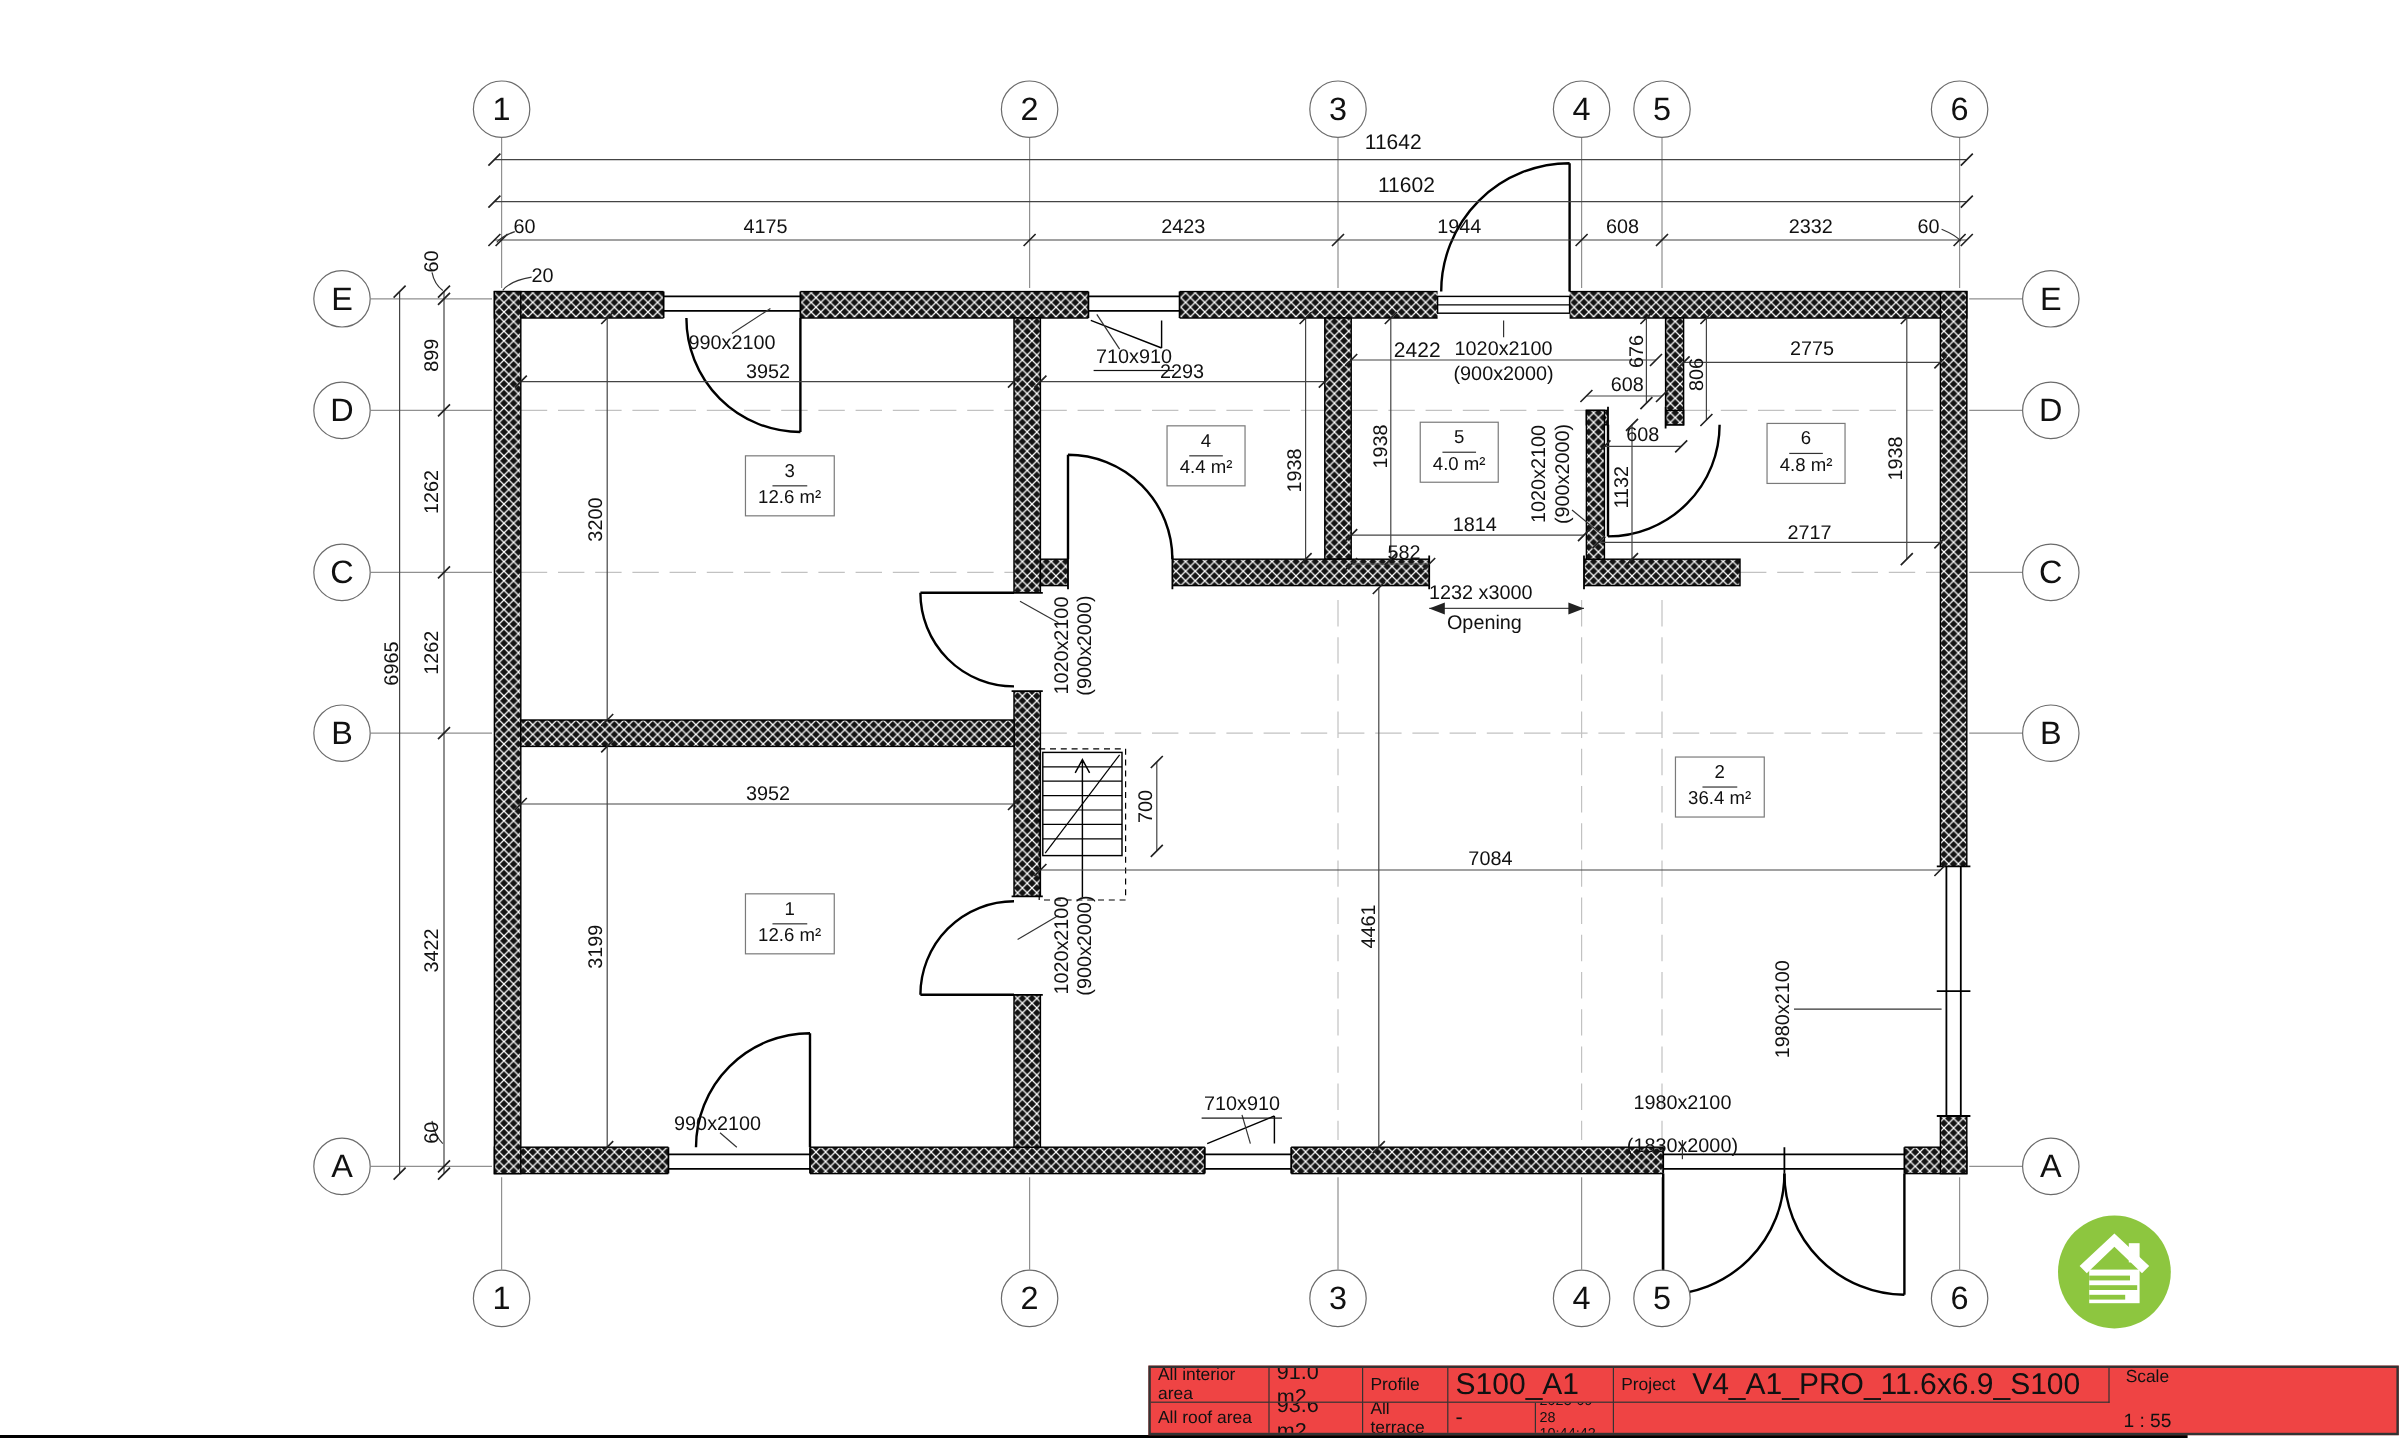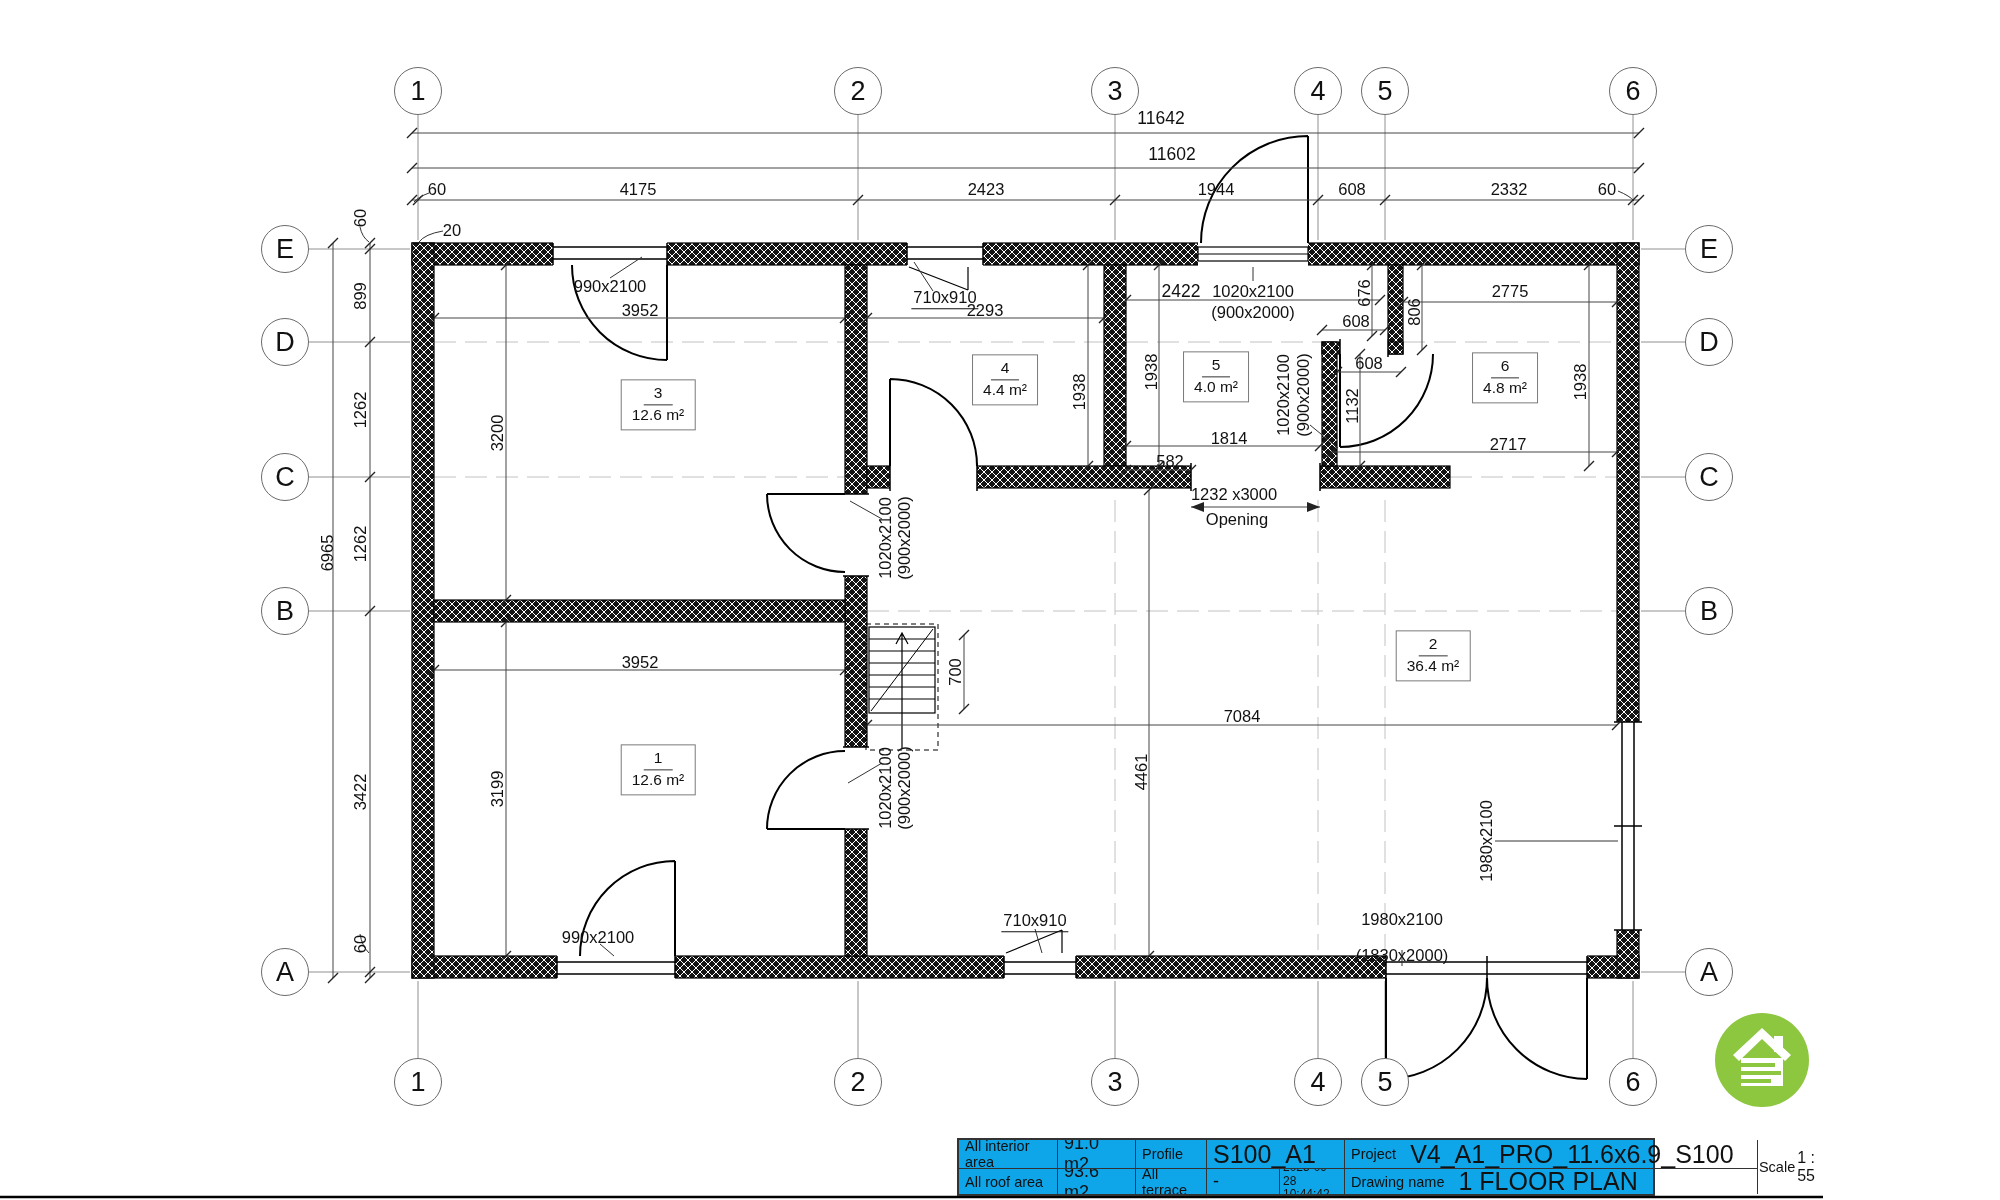--- a/index.html
+++ b/index.html
@@ -11,31 +11,31 @@
   .lbl.big{font-size:17.5px;}
   .lbl.underline{border-bottom:1.3px solid #111;padding:0 2px 2px;}
   .bubble{position:absolute;width:46px;height:46px;border:1.4px solid #6b6b6b;border-radius:50%;
           background:#fff;display:flex;align-items:center;justify-content:center;
           font-size:27px;transform:translate(-50%,-50%);z-index:3;}
   .room-box{position:absolute;transform:translate(-50%,-50%);border:1.2px solid #7a7a7a;background:#fff;
             text-align:center;padding:3px 10px 4px;font-size:15.5px;line-height:1.3;z-index:3;}
   .room-num{display:inline-block;border-bottom:1.1px solid #333;padding:0 10px 1px;}
   .room-area{display:block;}
   
-  .tb{position:absolute;left:957px;top:1138px;width:698px;height:58px;border:2px solid #333;background:#0ea5e9;z-index:4;box-sizing:border-box;}
+  .tb{position:absolute;left:957px;top:1138px;width:1042px;height:58px;border:2px solid #333;background:#ef4444;z-index:4;box-sizing:border-box;}
   .tb-cell{position:absolute;box-sizing:border-box;border-right:1px solid #333;border-bottom:1px solid #333;
            display:flex;align-items:center;padding:0 6px;overflow:hidden;}
   .tb-cell.nob{border-bottom:none;}
   .tb-cell.nor{border-right:none;}
   .tb-label{font-size:14.5px;}
   .tb-value{font-size:18px;}
   .tb-value-lg{font-size:25px;}
   .tb-date{font-size:12px;line-height:1.15;display:block;}
   .tb-inline-gap{margin-left:14px;}
-  .tb-scale{flex-direction:row;justify-content:flex-end;gap:2px;align-items:center;}
+  .tb-scale{flex-direction:column;justify-content:space-between;gap:17px;align-items:center;}
 </style>
 </head>
 <body>
 
 <div id="page">
 
 <svg id="plan-svg" width="2000" height="1200" viewBox="0 0 2000 1200" xmlns="http://www.w3.org/2000/svg">
   <defs>
     <pattern id="wh" width="8" height="8" patternUnits="userSpaceOnUse">
       <rect width="8" height="8" fill="#141414"></rect>
@@ -204,24 +204,20 @@
         <span class="tb-label">All terrace</span>
       </div>
   <div class="tb-cell nob" style="left:248px;top:29px;width:73px;height:25px">
         <span class="tb-value">-</span>
       </div>
   <div class="tb-cell nob" style="left:321px;top:29px;width:65px;height:25px;padding:0 3px">
         <span>
           <span class="tb-date">2025-09-28</span>
           <span class="tb-date">10:44:42</span>
         </span>
-      </div>
-  <div class="tb-cell nob" style="left:386px;top:29px;width:413px;height:25px">
-        <span class="tb-label">Drawing name</span>
-        <span class="tb-value-lg tb-inline-gap">1 FLOOR PLAN</span>
       </div>
 </div>
 
 <div class="lbl big" style="left: 1161px; top: 119px;">11642</div>
     <div class="lbl big" style="left: 1172px; top: 155px;">11602</div>
     <div class="lbl" style="left: 437px; top: 189px;">60</div>
     <div class="lbl" style="left: 638px; top: 189px;">4175</div>
     <div class="lbl" style="left: 986px; top: 189px;">2423</div>
     <div class="lbl" style="left: 1216px; top: 189px;">1944</div>
     <div class="lbl" style="left: 1352px; top: 189px;">608</div>

